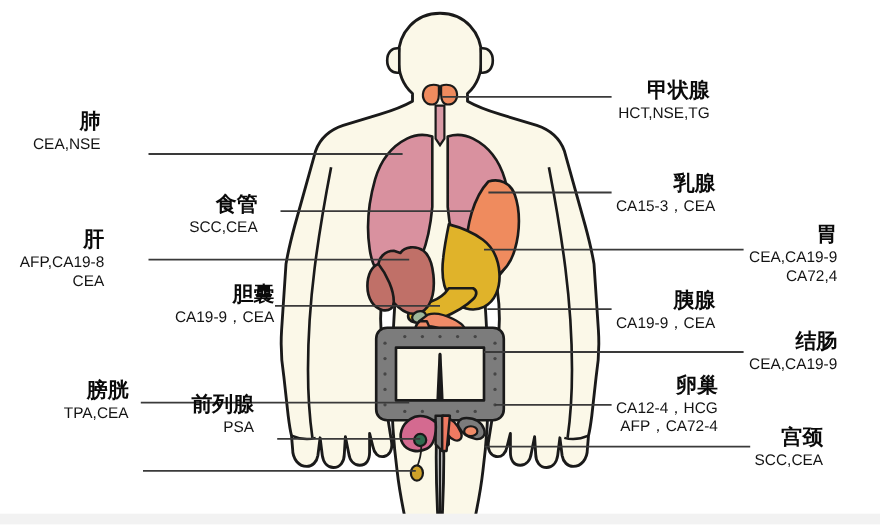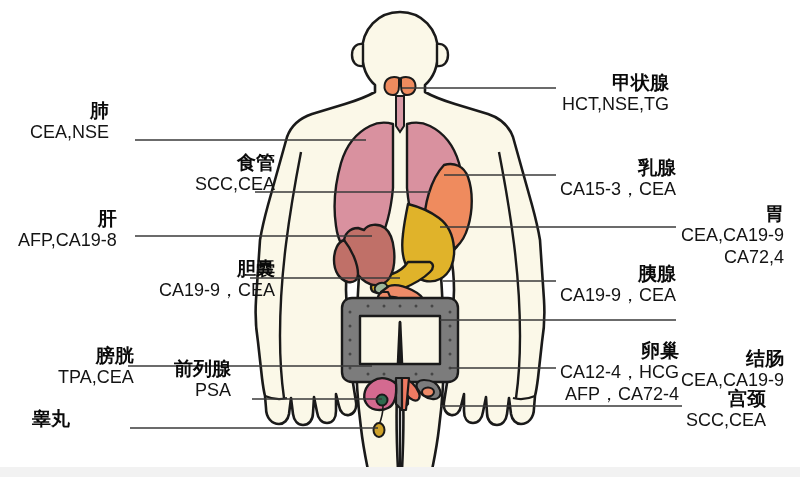--- a/index.html
+++ b/index.html
@@ -30,21 +30,21 @@
     letter-spacing: 0px;
   }
   .label .organ {
     display: block;
     font-size: 19px;
     font-weight: 700;
     color: #0a0a0a;
   }
   .label .markers {
     display: block;
-    font-size: 18px;
+    font-size: 14px;
     font-weight: 400;
     color: #141414;
   }
   .label.align-left  { text-align: right; }
   .label.indent .organ { padding-left: 14px; }
   .label.indent2 .organ { padding-left: 10px; }
   .bottom-strip {
     position: absolute;
     left: 0;
     bottom: 0;
@@ -310,47 +310,47 @@
         <line x1="450" y1="368" x2="556" y2="368"></line>
         <line x1="440" y1="406" x2="682" y2="406"></line>
       </g>
   </svg>
 
   <div class="label align-left" id="label-lung" style="left: 30px; top: 100px;">
     <span class="organ">肺</span>
     <span class="markers">CEA,NSE</span>
   </div>
 
-  <div class="label align-left" id="label-esophagus" style="left: 172px; top: 152px; margin-left: 23px;">
+  <div class="label align-left" id="label-esophagus" style="left: 172px; top: 176px;">
     <span class="organ">食管</span>
     <span class="markers">SCC,CEA</span>
   </div>
 
   <div class="label align-left" id="label-liver" style="left: 18px; top: 208px;">
     <span class="organ">肝</span>
     <span class="markers">AFP,CA19-8</span>
+    <span class="markers">CEA</span>
   </div>
 
   <div class="label align-left indent" id="label-gallbladder" style="left: 137px; top: 258px; margin-left: 22px;">
     <span class="organ">胆囊</span>
     <span class="markers">CA19-9，CEA</span>
   </div>
 
   <div class="label align-left indent2" id="label-bladder" style="left: 58px; top: 345px;">
     <span class="organ">膀胱</span>
     <span class="markers">TPA,CEA</span>
   </div>
 
   <div class="label align-left" id="label-prostate" style="left: 174px; top: 358px;">
     <span class="organ">前列腺</span>
     <span class="markers">PSA</span>
   </div>
 
   <div class="label align-left indent" id="label-testis" style="left: 18px; top: 408px;">
-    <span class="organ">睾丸</span>
   </div>
 
   <div class="label align-left indent2" id="label-thyroid" style="left: 562px; top: 72px;">
     <span class="organ">甲状腺</span>
     <span class="markers">HCT,NSE,TG</span>
   </div>
 
   <div class="label align-left" id="label-breast" style="left: 560px; top: 157px;">
     <span class="organ">乳腺</span>
     <span class="markers">CA15-3，CEA</span>
@@ -360,21 +360,21 @@
     <span class="organ">胃</span>
     <span class="markers">CEA,CA19-9</span>
     <span class="markers">CA72,4</span>
   </div>
 
   <div class="label align-left" id="label-pancreas" style="left: 560px; top: 263px;">
     <span class="organ">胰腺</span>
     <span class="markers">CA19-9，CEA</span>
   </div>
 
-  <div class="label align-left" id="label-colon" style="left: 681px; top: 300px; margin-top: 48px;">
+  <div class="label align-left" id="label-colon" style="left: 681px; top: 300px;">
     <span class="organ">结肠</span>
     <span class="markers">CEA,CA19-9</span>
   </div>
 
   <div class="label align-left" id="label-ovary" style="left: 560px; top: 340px;">
     <span class="organ">卵巢</span>
     <span class="markers">CA12-4，HCG</span>
     <span class="markers">AFP，CA72-4</span>
   </div>
 

